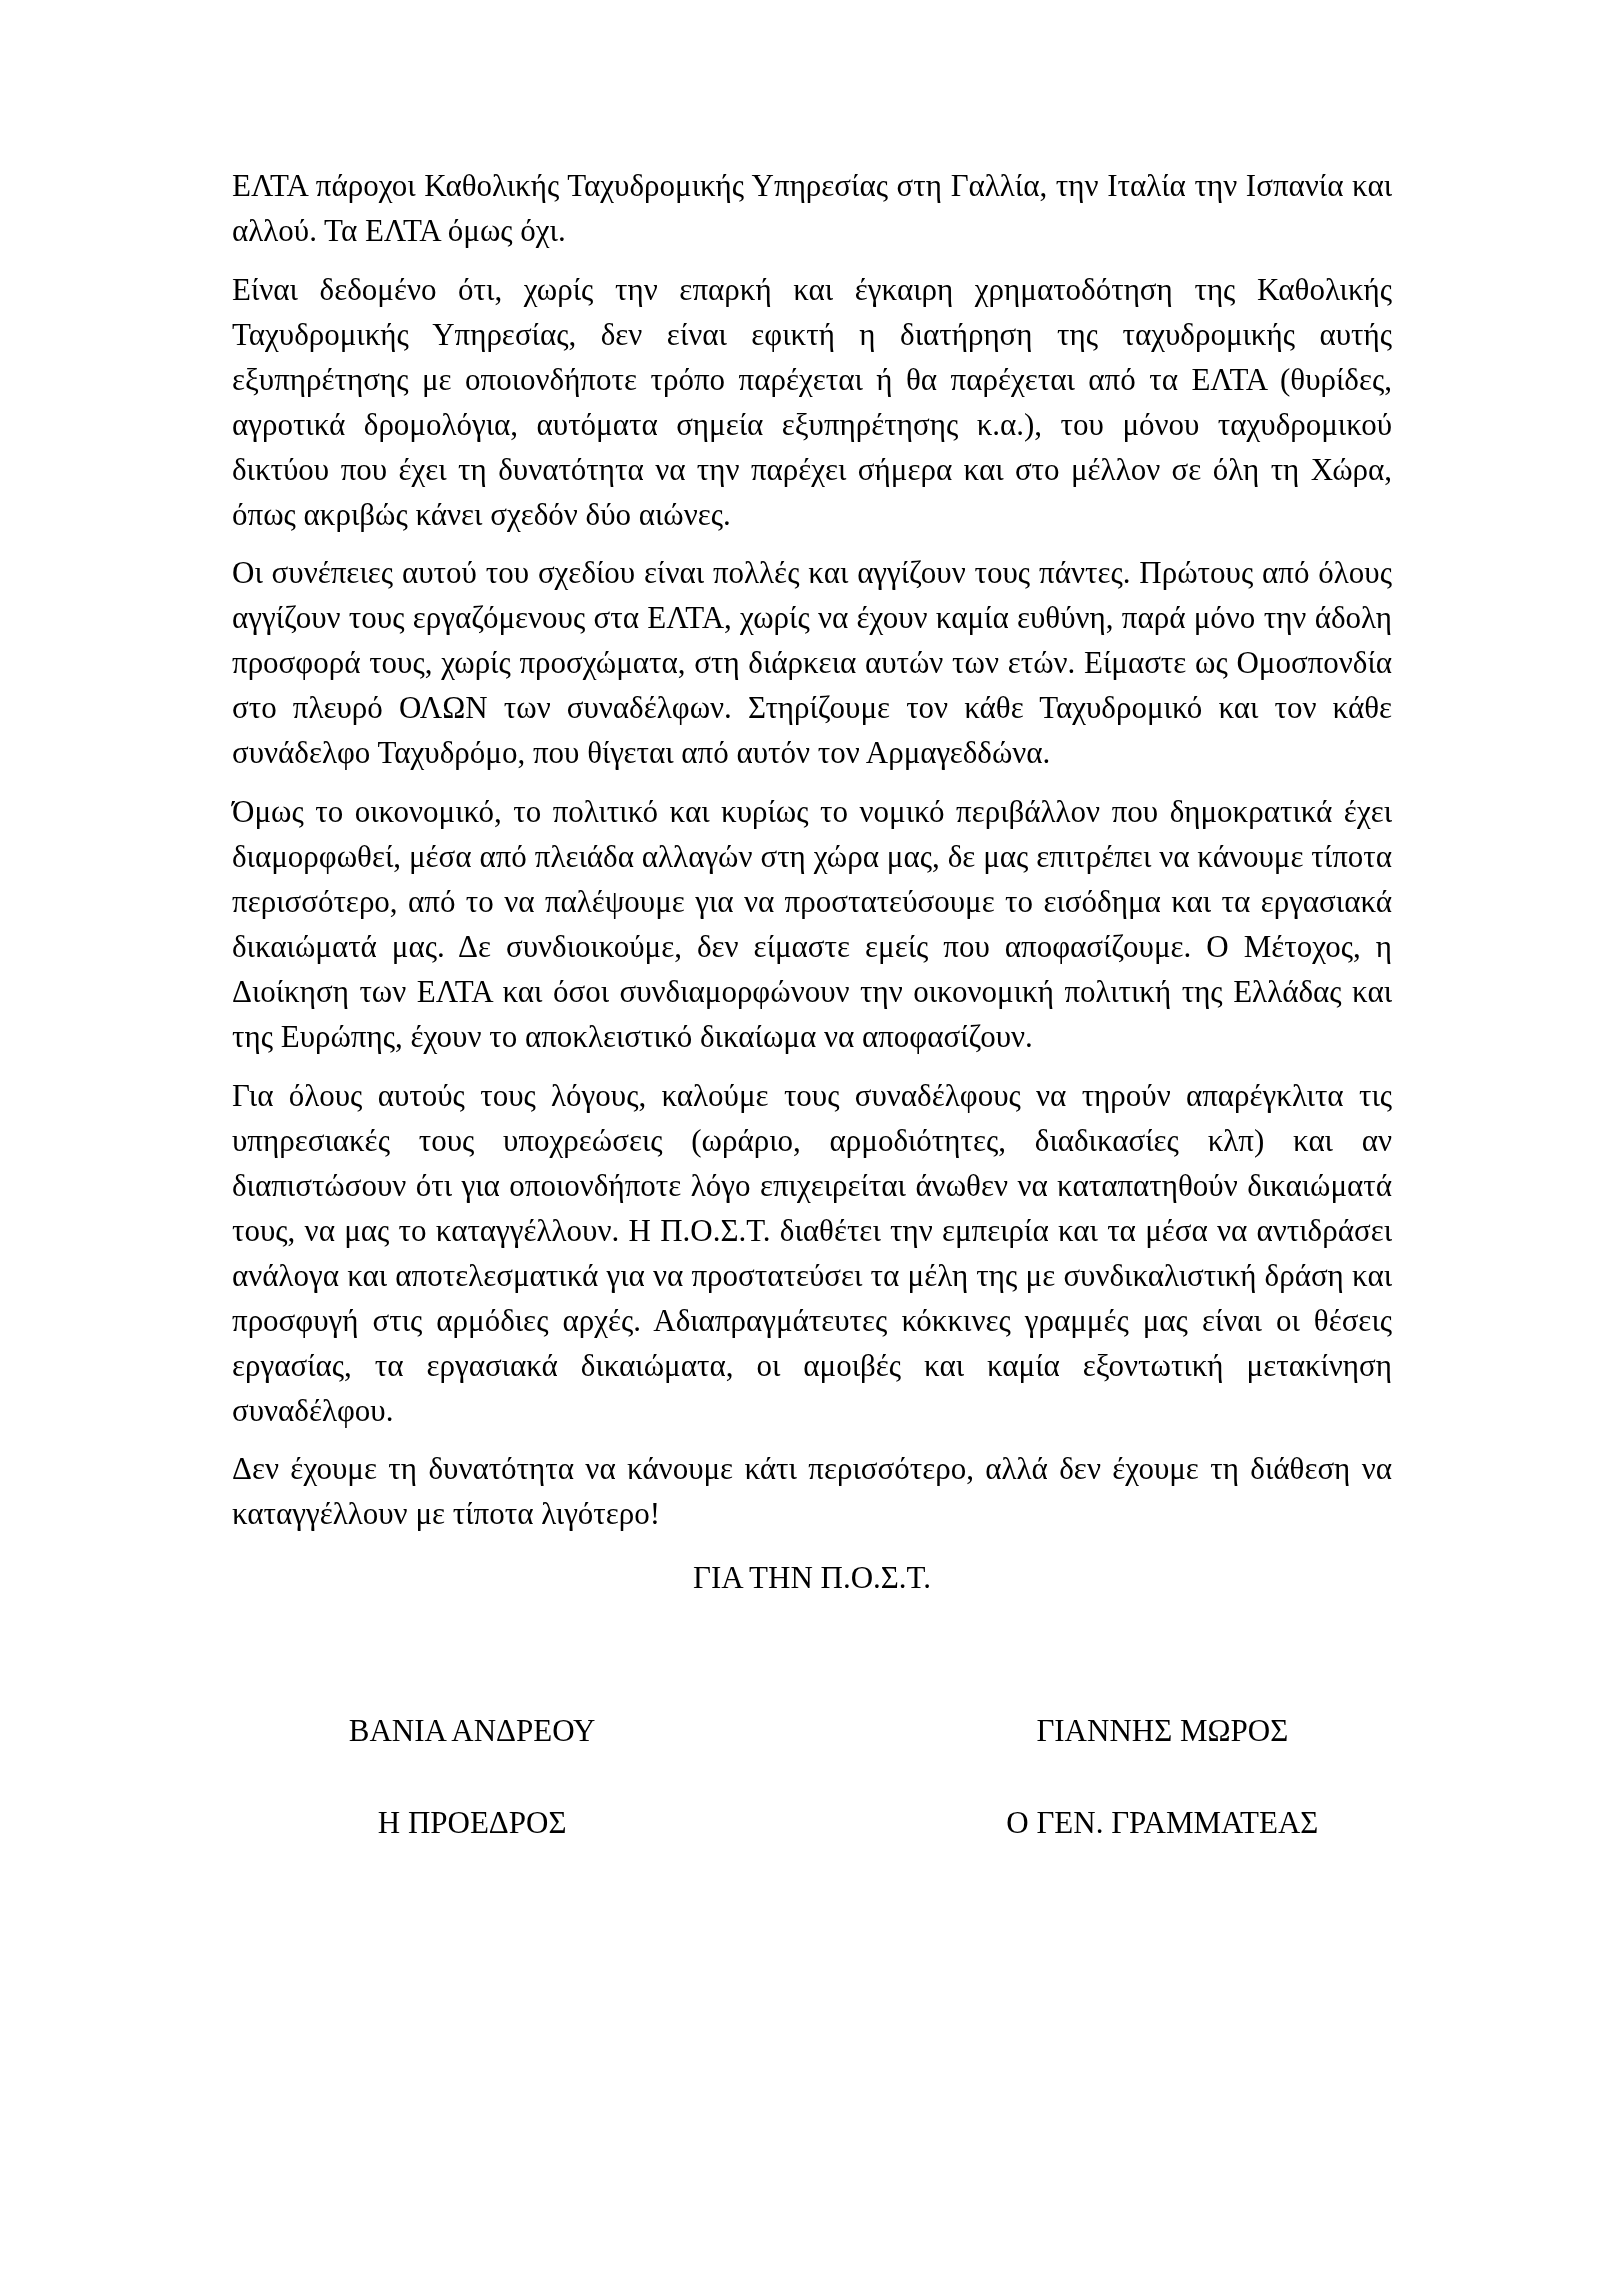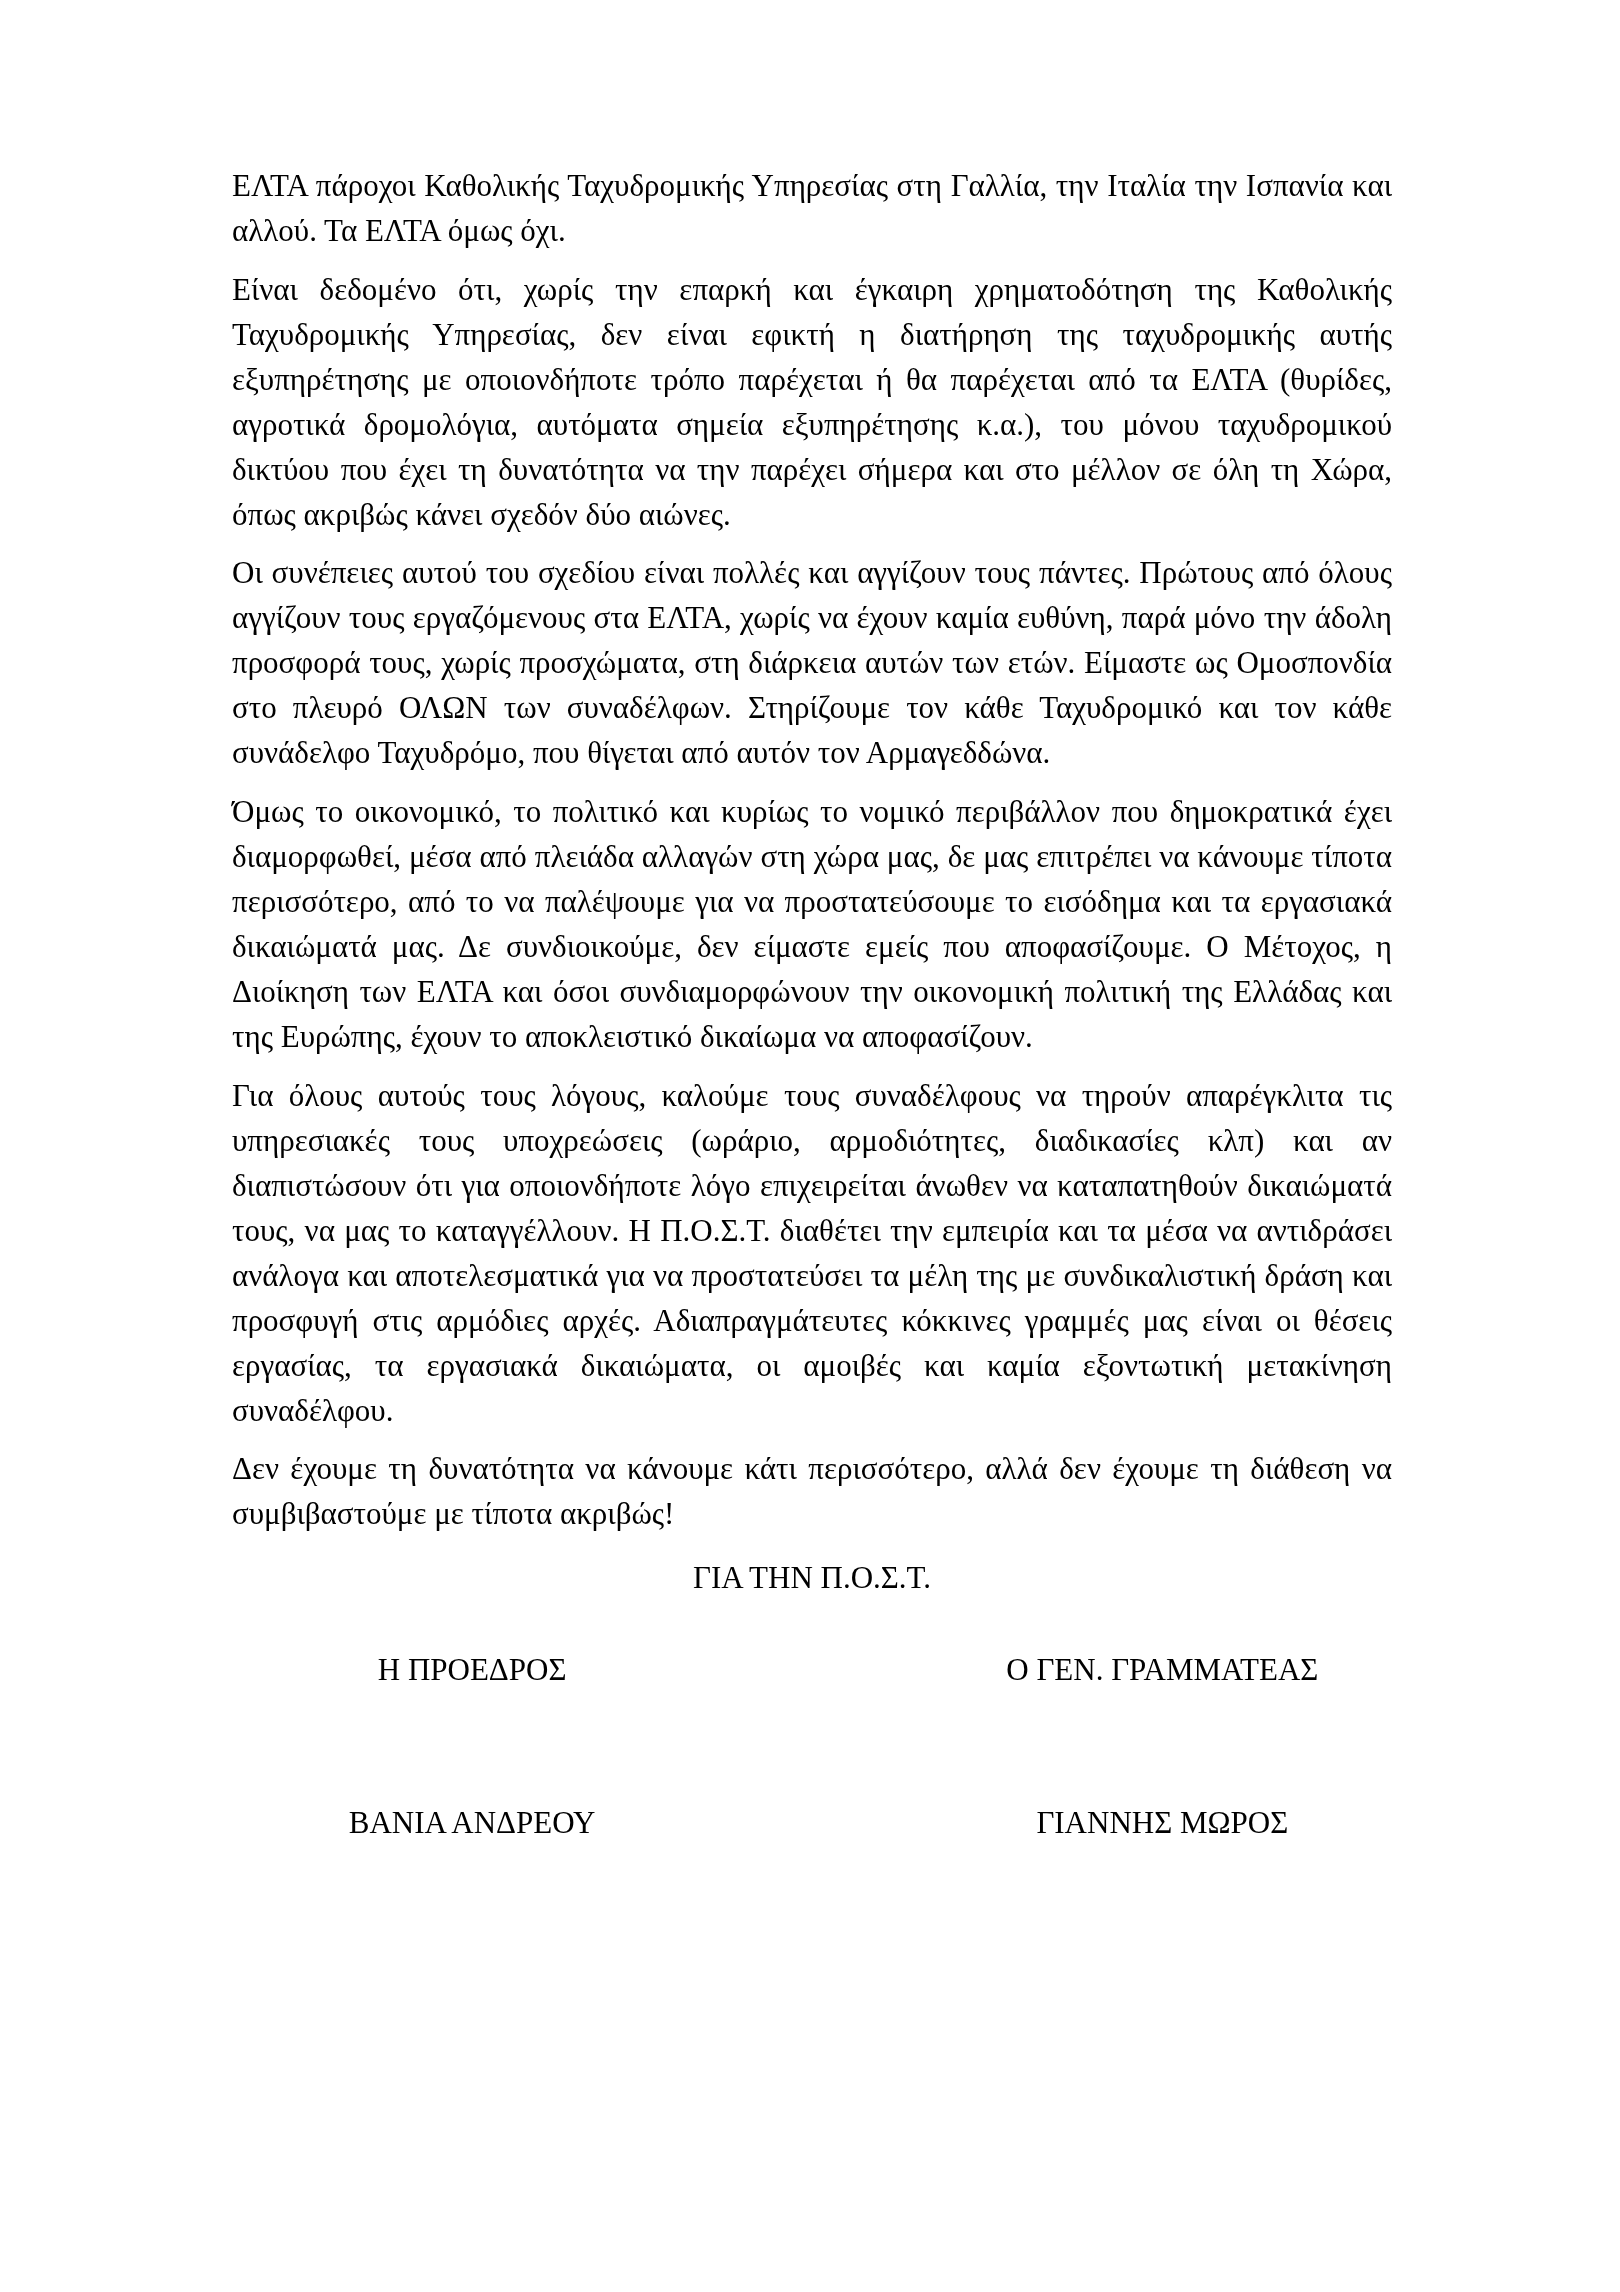--- a/index.html
+++ b/index.html
@@ -63,28 +63,28 @@
   <p class="para">ΕΛΤΑ πάροχοι Καθολικής Ταχυδρομικής Υπηρεσίας στη Γαλλία, την Ιταλία την Ισπανία και αλλού. Τα ΕΛΤΑ όμως όχι.</p>
 
   <p class="para">Είναι δεδομένο ότι, χωρίς την επαρκή και έγκαιρη χρηματοδότηση της Καθολικής Ταχυδρομικής Υπηρεσίας, δεν είναι εφικτή η διατήρηση της ταχυδρομικής αυτής εξυπηρέτησης με οποιονδήποτε τρόπο παρέχεται ή θα παρέχεται από τα ΕΛΤΑ (θυρίδες, αγροτικά δρομολόγια, αυτόματα σημεία εξυπηρέτησης κ.α.), του μόνου ταχυδρομικού δικτύου που έχει τη δυνατότητα να την παρέχει σήμερα και στο μέλλον σε όλη τη Χώρα, όπως ακριβώς κάνει σχεδόν δύο αιώνες.</p>
 
   <p class="para"><span>Οι συνέπειες αυτού του σχεδίου είναι πολλές και αγγίζουν τους πάντες. Πρώτους από όλους αγγίζουν τους εργαζόμενους στα ΕΛΤΑ, χωρίς να έχουν καμία ευθύνη, παρά μόνο την άδολη προσφορά τους, χωρίς προσχώματα, στη διάρκεια αυτών των ετών. Είμαστε ως Ομοσπονδία στο πλευρό </span><span class="bold">ΟΛΩΝ</span><span> των συναδέλφων. Στηρίζουμε τον κάθε Ταχυδρομικό και τον κάθε συνάδελφο Ταχυδρόμο, που θίγεται από αυτόν τον Αρμαγεδδώνα.</span></p>
 
   <p class="para">Όμως το οικονομικό, το πολιτικό και κυρίως το νομικό περιβάλλον που δημοκρατικά έχει διαμορφωθεί, μέσα από πλειάδα αλλαγών στη χώρα μας, δε μας επιτρέπει να κάνουμε τίποτα περισσότερο, από το να παλέψουμε για να προστατεύσουμε το εισόδημα και τα εργασιακά δικαιώματά μας. Δε συνδιοικούμε, δεν είμαστε εμείς που αποφασίζουμε. Ο Μέτοχος, η Διοίκηση των ΕΛΤΑ και όσοι συνδιαμορφώνουν την οικονομική πολιτική της Ελλάδας και της Ευρώπης, έχουν το αποκλειστικό δικαίωμα να αποφασίζουν.</p>
 
   <p class="para">Για όλους αυτούς τους λόγους, καλούμε τους συναδέλφους να τηρούν απαρέγκλιτα τις υπηρεσιακές τους υποχρεώσεις (ωράριο, αρμοδιότητες, διαδικασίες κλπ) και αν διαπιστώσουν ότι για οποιονδήποτε λόγο επιχειρείται άνωθεν να καταπατηθούν δικαιώματά τους, να μας το καταγγέλλουν. Η Π.Ο.Σ.Τ. διαθέτει την εμπειρία και τα μέσα να αντιδράσει ανάλογα και αποτελεσματικά για να προστατεύσει τα μέλη της με συνδικαλιστική δράση και προσφυγή στις αρμόδιες αρχές. Αδιαπραγμάτευτες κόκκινες γραμμές μας είναι οι θέσεις εργασίας, τα εργασιακά δικαιώματα, οι αμοιβές και καμία εξοντωτική μετακίνηση συναδέλφου.</p>
 
-  <p class="para bold">Δεν έχουμε τη δυνατότητα να κάνουμε κάτι περισσότερο, αλλά δεν έχουμε τη διάθεση να συμβιβαστούμε με τίποτα ακριβώς!</p>
+  <p class="para bold">Δεν έχουμε τη δυνατότητα να κάνουμε κάτι περισσότερο, αλλά δεν έχουμε τη διάθεση να καταγγέλλουν με τίποτα λιγότερο!</p>
 
   <p class="closing">ΓΙΑ ΤΗΝ Π.Ο.Σ.Τ.</p>
+
+  <div class="sig-row names">
+    <span class="sig left">ΒΑΝΙΑ ΑΝΔΡΕΟΥ</span>
+    <span class="sig right">ΓΙΑΝΝΗΣ ΜΩΡΟΣ</span>
+  </div>
 
   <div class="sig-row">
     <span class="sig left">Η ΠΡΟΕΔΡΟΣ</span>
     <span class="sig right">Ο ΓΕΝ. ΓΡΑΜΜΑΤΕΑΣ</span>
   </div>
 
-  <div class="sig-row names">
-    <span class="sig left">ΒΑΝΙΑ ΑΝΔΡΕΟΥ</span>
-    <span class="sig right">ΓΙΑΝΝΗΣ ΜΩΡΟΣ</span>
-  </div>
-
 </div>
 
 
 </body></html>

